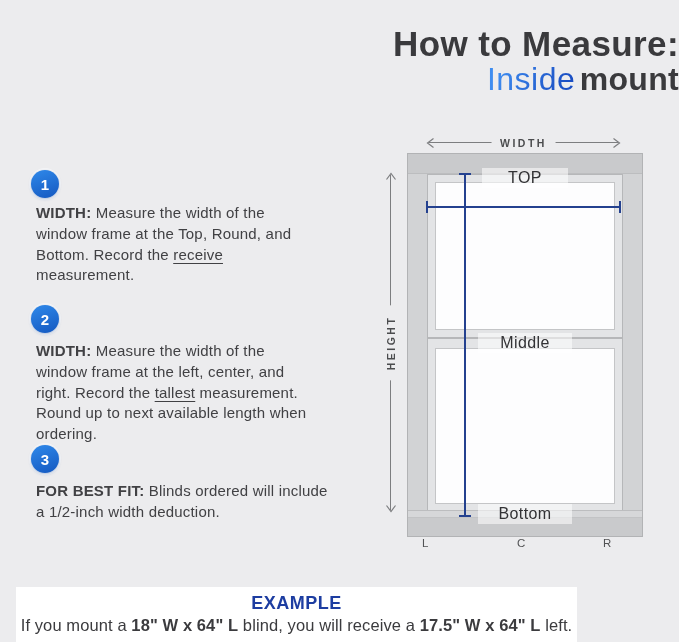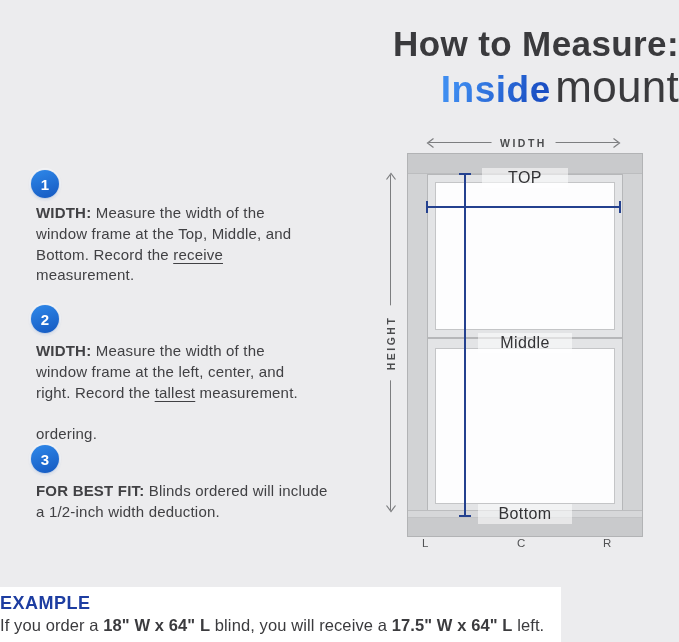--- a/index.html
+++ b/index.html
@@ -13,24 +13,24 @@
   }
   *{margin:0;padding:0;box-sizing:border-box}
   html,body{background:#fff}
   body{font-family:"Liberation Sans",sans-serif}
   .canvas{position:relative;width:679px;height:642px;background:var(--background);overflow:hidden;margin:0 auto}
 
   
   .title{position:absolute;left:0;right:0;top:24px;text-align:right;line-height:1.12}
   .title-line1{font-size:35px;font-weight:700;color:var(--title-text);letter-spacing:.4px}
   .title-line2{margin-top:-1px}
-  .title-highlight{font-size:37px;font-weight:700;letter-spacing:.5px;
+  .title-highlight{font-size:32px;font-weight:400;letter-spacing:.5px;
     background:linear-gradient(115deg,var(--title-blue-start) 15%,var(--title-blue-end) 85%);
     -webkit-background-clip:text;background-clip:text;color:transparent;-webkit-text-fill-color:transparent}
-  .title-suffix{font-size:44px;font-weight:400;color:var(--title-text);letter-spacing:.3px}
+  .title-suffix{font-size:32px;font-weight:700;color:var(--title-text);letter-spacing:.3px}
 
   
   .step-badge{position:absolute;width:28px;height:28px;border-radius:50%;
     background:linear-gradient(160deg,var(--badge-blue-start),var(--badge-blue-end));
     color:#fff;font-size:15px;font-weight:700;display:flex;align-items:center;justify-content:center;
     box-shadow:0 1px 3px rgba(30,80,160,.35),0 0 0 2px rgba(255,255,255,.55)}
   .badge-1{left:31px;top:170px}.badge-2{left:31px;top:305px}.badge-3{left:31px;top:445px}
   .step-text{position:absolute;left:36px;width:345px;font-size:15px;line-height:20.8px;
     color:var(--body-text);letter-spacing:.2px}
   .text-1{top:203px}.text-2{top:341px}.text-3{top:481px}
@@ -80,22 +80,22 @@
   .pane-label{background:rgba(255,255,255,.55);display:flex;align-items:center;justify-content:center;
     font-size:16px;color:var(--label-text);letter-spacing:.4px}
   .label-top{left:104px;top:36px;width:86px;height:20px}
   .label-middle{left:100px;top:201px;width:94px;height:20px}
   .label-bottom{left:100px;top:372px;width:94px;height:20px}
 
   .lcr{top:405px;font-size:11.5px;color:#515254;letter-spacing:1px}
   .lcr-l{left:44px}.lcr-c{left:139px}.lcr-r{left:225px}
 
   
-  .footer{position:absolute;left:0;top:587px;width:561px;height:55px;background:var(--footer-bg);
-    }
+  .footer{position:absolute;left:16px;top:587px;width:561px;height:55px;background:var(--footer-bg);
+    text-align:center}
   .example-heading{margin-top:6px;font-size:18px;font-weight:700;color:var(--example-blue);letter-spacing:.5px}
   .example-text{margin-top:2px;font-size:16.5px;color:#3b3b3e;letter-spacing:.1px}
   .example-text .b{font-weight:700}
 </style>
 </head>
 <body>
 
 <div class="canvas">
 
   <header class="title">
@@ -103,26 +103,26 @@
     <div class="title-line2">
       <span class="title-highlight">Inside</span>
       <span class="title-suffix">mount</span>
     </div>
   </header>
 
   <section>
     <div class="step-badge badge-1">
       <span>1</span>
     </div>
-    <p class="step-text text-1"><span class="b">WIDTH:</span><span> Measure the width of the</span><br><span>window frame at the Top, Middle, and</span><br><span>Bottom. Record the </span><span class="u">receive</span><br><span>measurement.</span></p>
+    <p class="step-text text-1"><span class="b">WIDTH:</span><span> Measure the width of the</span><br><span>window frame at the Top, Round, and</span><br><span>Bottom. Record the </span><span class="u">receive</span><br><span>measurement.</span></p>
 
     <div class="step-badge badge-2">
       <span>2</span>
     </div>
-    <p class="step-text text-2"><span class="b">WIDTH:</span><span> Measure the width of the</span><br><span>window frame at the left, center, and</span><br><span>right. Record the </span><span class="u">tallest</span><span> measurement.</span><br><br><span>ordering.</span></p>
+    <p class="step-text text-2"><span class="b">WIDTH:</span><span> Measure the width of the</span><br><span>window frame at the left, center, and</span><br><span>right. Record the </span><span class="u">tallest</span><span> measurement.</span><br><span>Round up to next available length when</span><br><span>ordering.</span></p>
 
     <div class="step-badge badge-3">
       <span>3</span>
     </div>
     <p class="step-text text-3"><span class="b">FOR BEST FIT:</span><span> Blinds ordered will include</span><br><span>a 1/2-inch width deduction.</span></p>
   </section>
 
   <section class="diagram">
 
     <div class="width-arrow">
@@ -169,16 +169,16 @@
     <div class="pane-label label-middle">Middle</div>
     <div class="pane-label label-bottom">Bottom</div>
 
     <span class="lcr lcr-l">L</span>
     <span class="lcr lcr-c">C</span>
     <span class="lcr lcr-r">R</span>
   </section>
 
   <footer class="footer">
     <div class="example-heading">EXAMPLE</div>
-    <div class="example-text"><span>If you order a </span><span class="b">18" W x 64" L</span><span> blind, you will receive a </span><span class="b">17.5" W x 64" L</span><span> left.</span></div>
+    <div class="example-text"><span>If you mount a </span><span class="b">18" W x 64" L</span><span> blind, you will receive a </span><span class="b">17.5" W x 64" L</span><span> left.</span></div>
   </footer>
 
 </div>
 
 </body></html>

